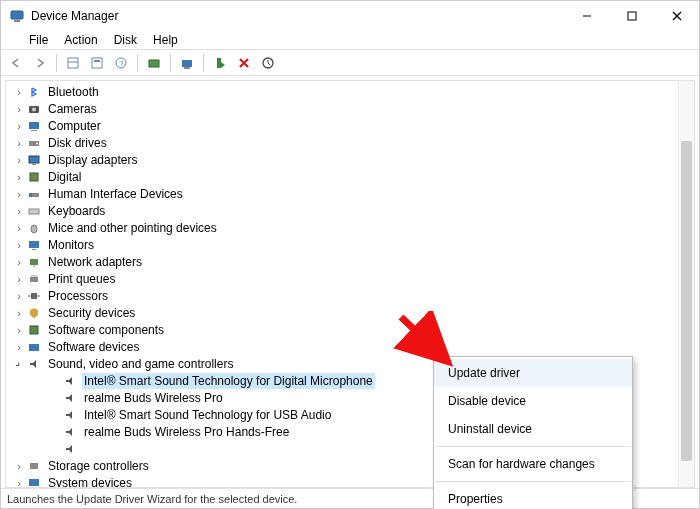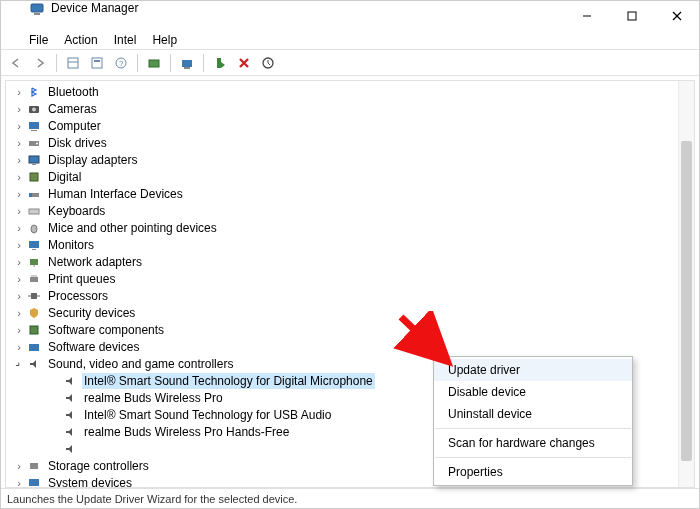--- a/index.html
+++ b/index.html
@@ -1,20 +1,20 @@
 <!DOCTYPE html>
 <html><head>
 <meta charset="utf-8">
 <style>
   * { box-sizing: border-box; margin: 0; padding: 0; font-family: "Segoe UI", Tahoma, sans-serif; }
   html, body { width: 700px; height: 509px; overflow: hidden; background: #fff; }
   .window { width: 700px; height: 509px; display: flex; flex-direction: column; border: 1px solid #ccc; position: relative; }
 
   
-  .titlebar { height: 30px; display: flex; padding-left: 8px; margin-left: 20px; }
+  .titlebar { height: 30px; display: flex; align-items: center; padding-left: 8px; }
   .titlebar .app-icon { width: 16px; height: 16px; margin-right: 6px; }
   .titlebar .title { font-size: 12px; color: #000; flex: 1; }
   .titlebar .ctl { display: flex; }
   .titlebar .ctl div { width: 45px; height: 30px; display: flex; align-items: center; justify-content: center; font-size: 13px; }
 
   
   .menubar { height: 19px; display: flex; align-items: center; padding-left: 20px; border-bottom: 1px solid #e1e1e1; }
   .menubar span { font-size: 12px; padding: 2px 8px; cursor: default; }
 
   
@@ -35,21 +35,21 @@
 
   
   .vscroll { position: absolute; right: 0; top: 0; width: 16px; bottom: 0; background: #f7f7f7; border-left: 1px solid #ececec; }
   .vthumb { position: absolute; left: 2px; right: 2px; top: 60px; height: 320px; background: #cdcdcd; border-radius: 2px; }
 
   
   .statusbar { height: 20px; border-top: 1px solid #e1e1e1; font-size: 11px; color: #333; padding: 2px 6px; display: flex; align-items: center; }
 
   
   .context-menu { position: absolute; left: 432px; top: 355px; width: 200px; background: #fff; border: 1px solid #bcbcbc; box-shadow: 3px 3px 6px rgba(0,0,0,.2); font-size: 12px; padding: 2px 0; }
-  .context-menu .mi { height: 22px; display: flex; align-items: center; padding: 0 14px; cursor: default; text-align: right; }
+  .context-menu .mi { height: 28px; display: flex; align-items: center; padding: 0 14px; cursor: default; text-align: right; }
   .context-menu .mi.hover { background: #eef4fb; }
   .context-menu .msep { height: 1px; background: #e0e0e0; margin: 3px 1px; }
   .context-menu .mi.bold { font-weight: 400; }
 
   
   .red-arrow { position: absolute; left: 392px; top: 310px; pointer-events: none; }
 </style>
 </head>
 <body>
 
@@ -79,21 +79,21 @@
             <line x1="1" y1="1" x2="9" y2="9" stroke="#000" stroke-width="1.3"></line>
             <line x1="9" y1="1" x2="1" y2="9" stroke="#000" stroke-width="1.3"></line>
           </svg>
         </div>
     </div>
   </div>
 
   <div class="menubar">
     <span>File</span>
     <span>Action</span>
-    <span>Intel</span>
+    <span>Disk</span>
     <span>Help</span>
   </div>
 
   <div class="toolbar">
     <div class="tbtn">
         <svg width="14" height="14">
           <path d="M9 3 L4 7 L9 11" fill="none" stroke="#888" stroke-width="1.6"></path>
         </svg>
       </div>
     <div class="tbtn">

